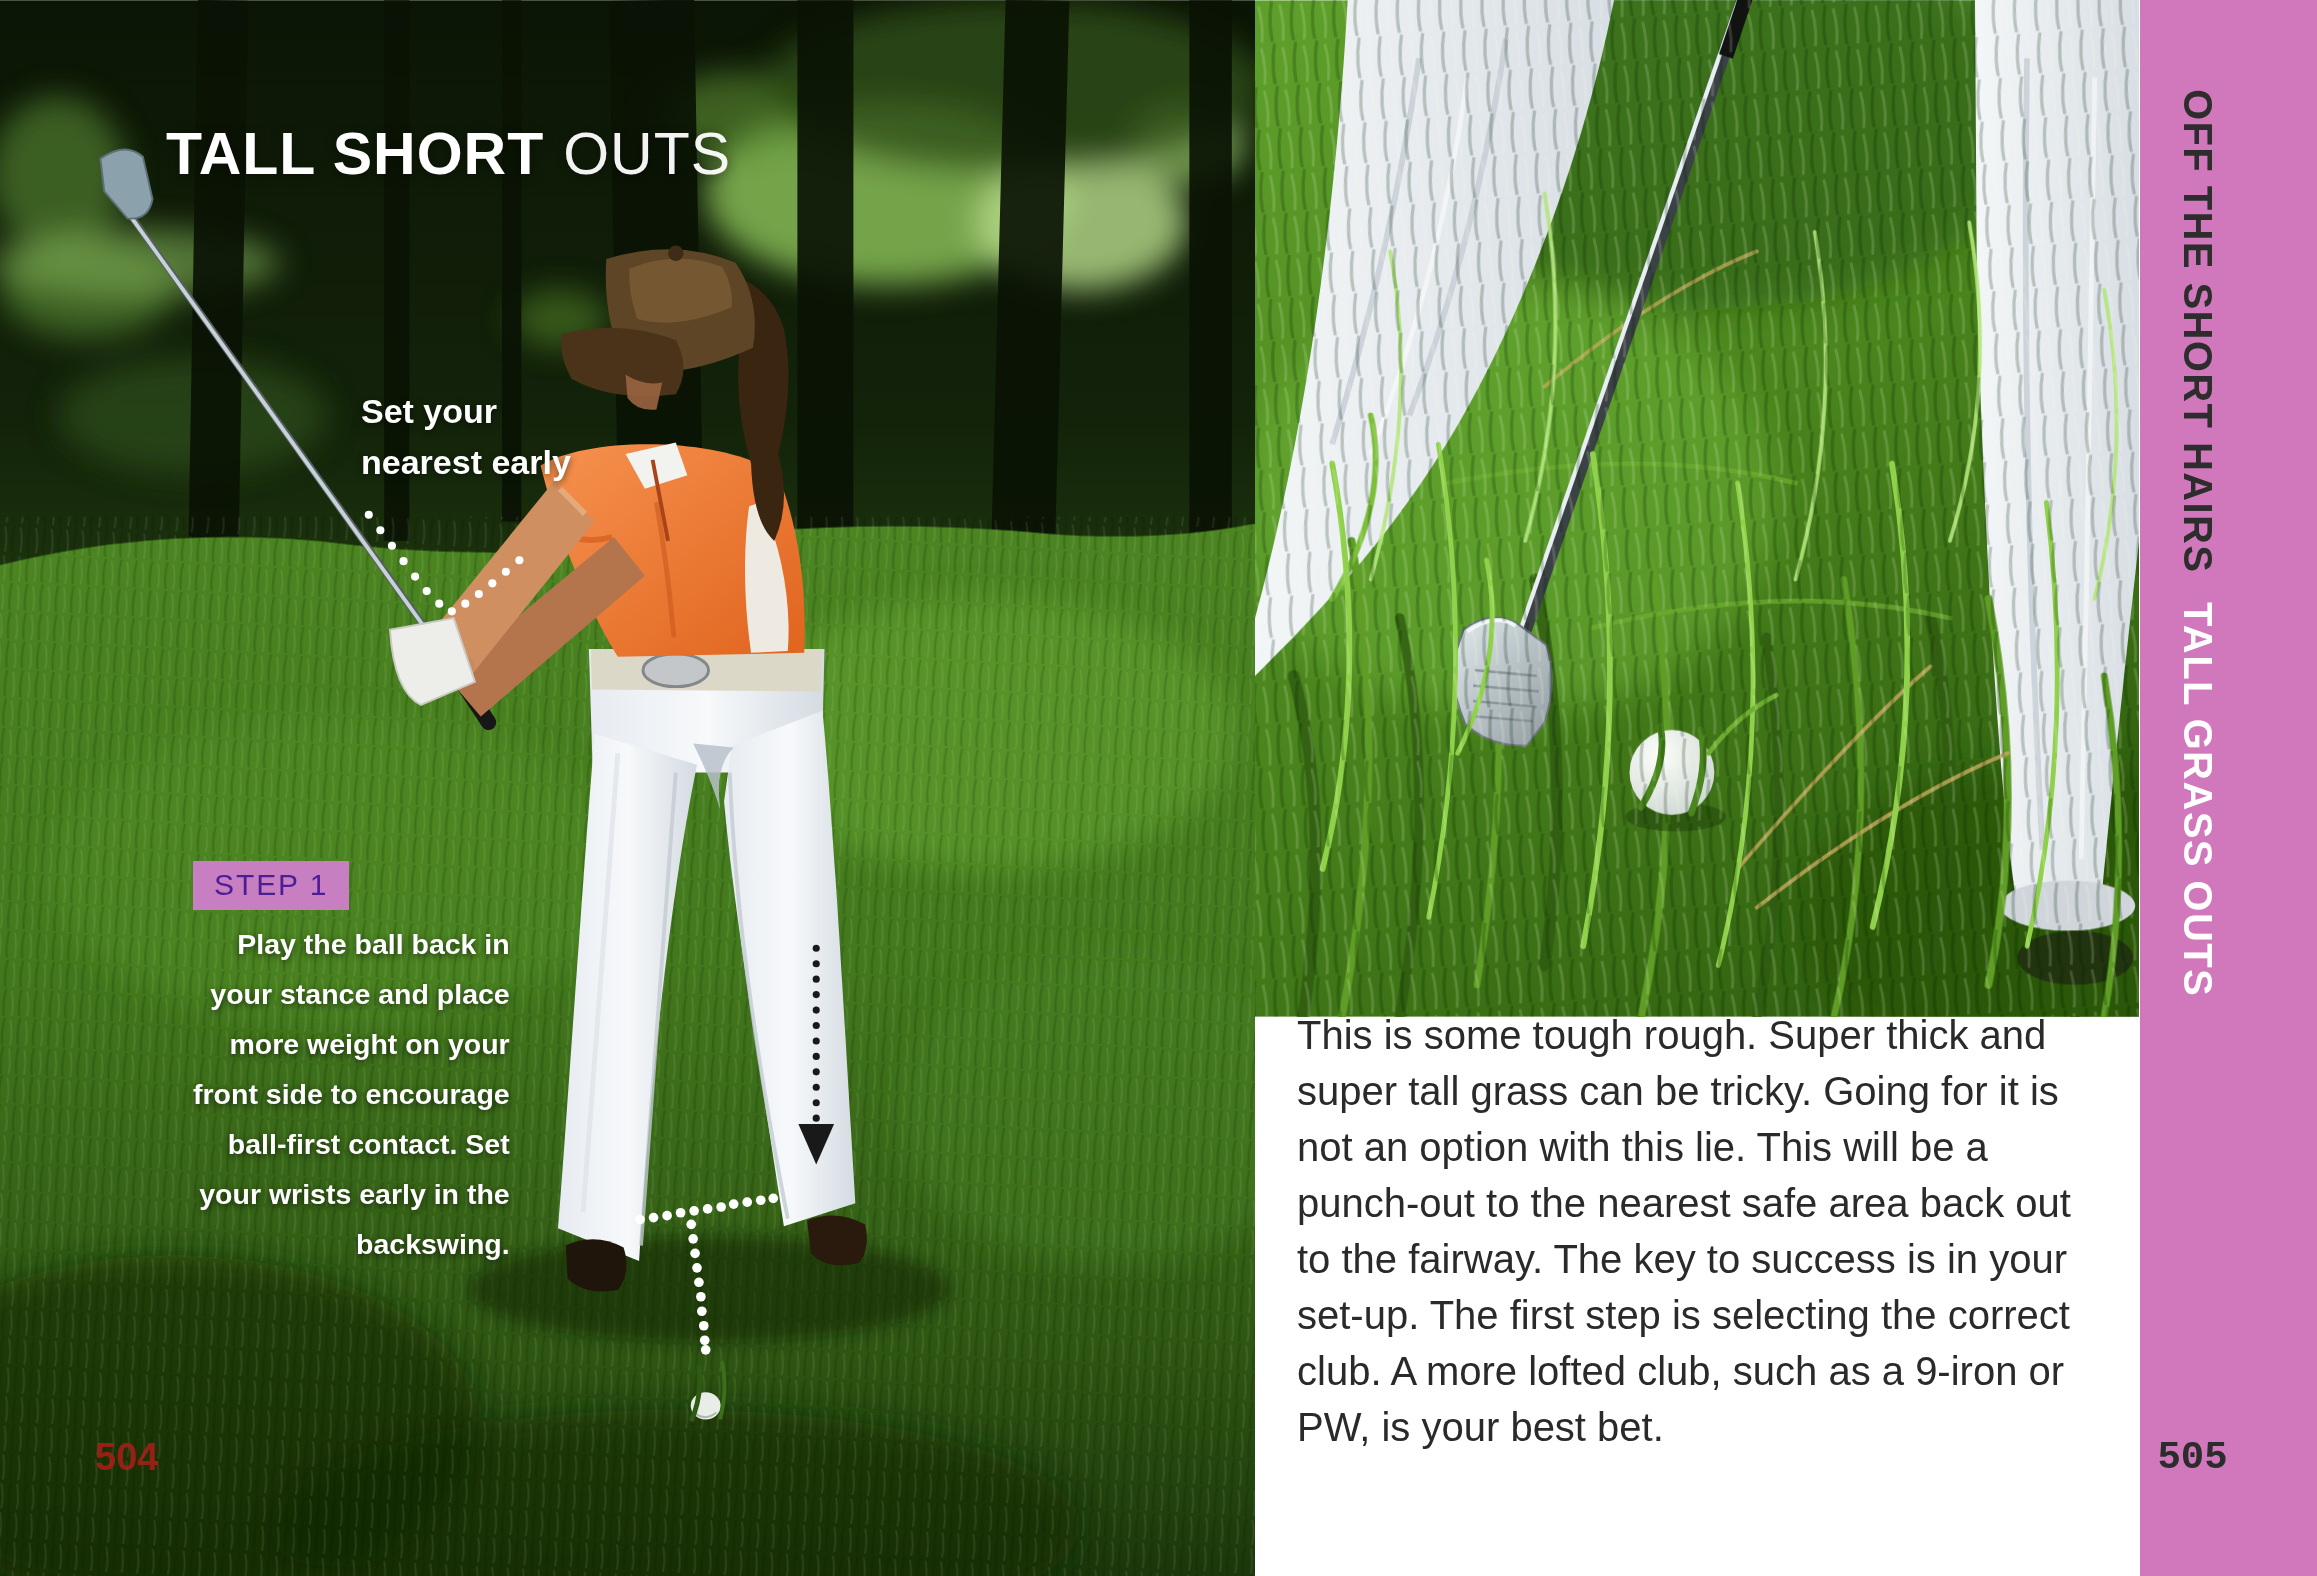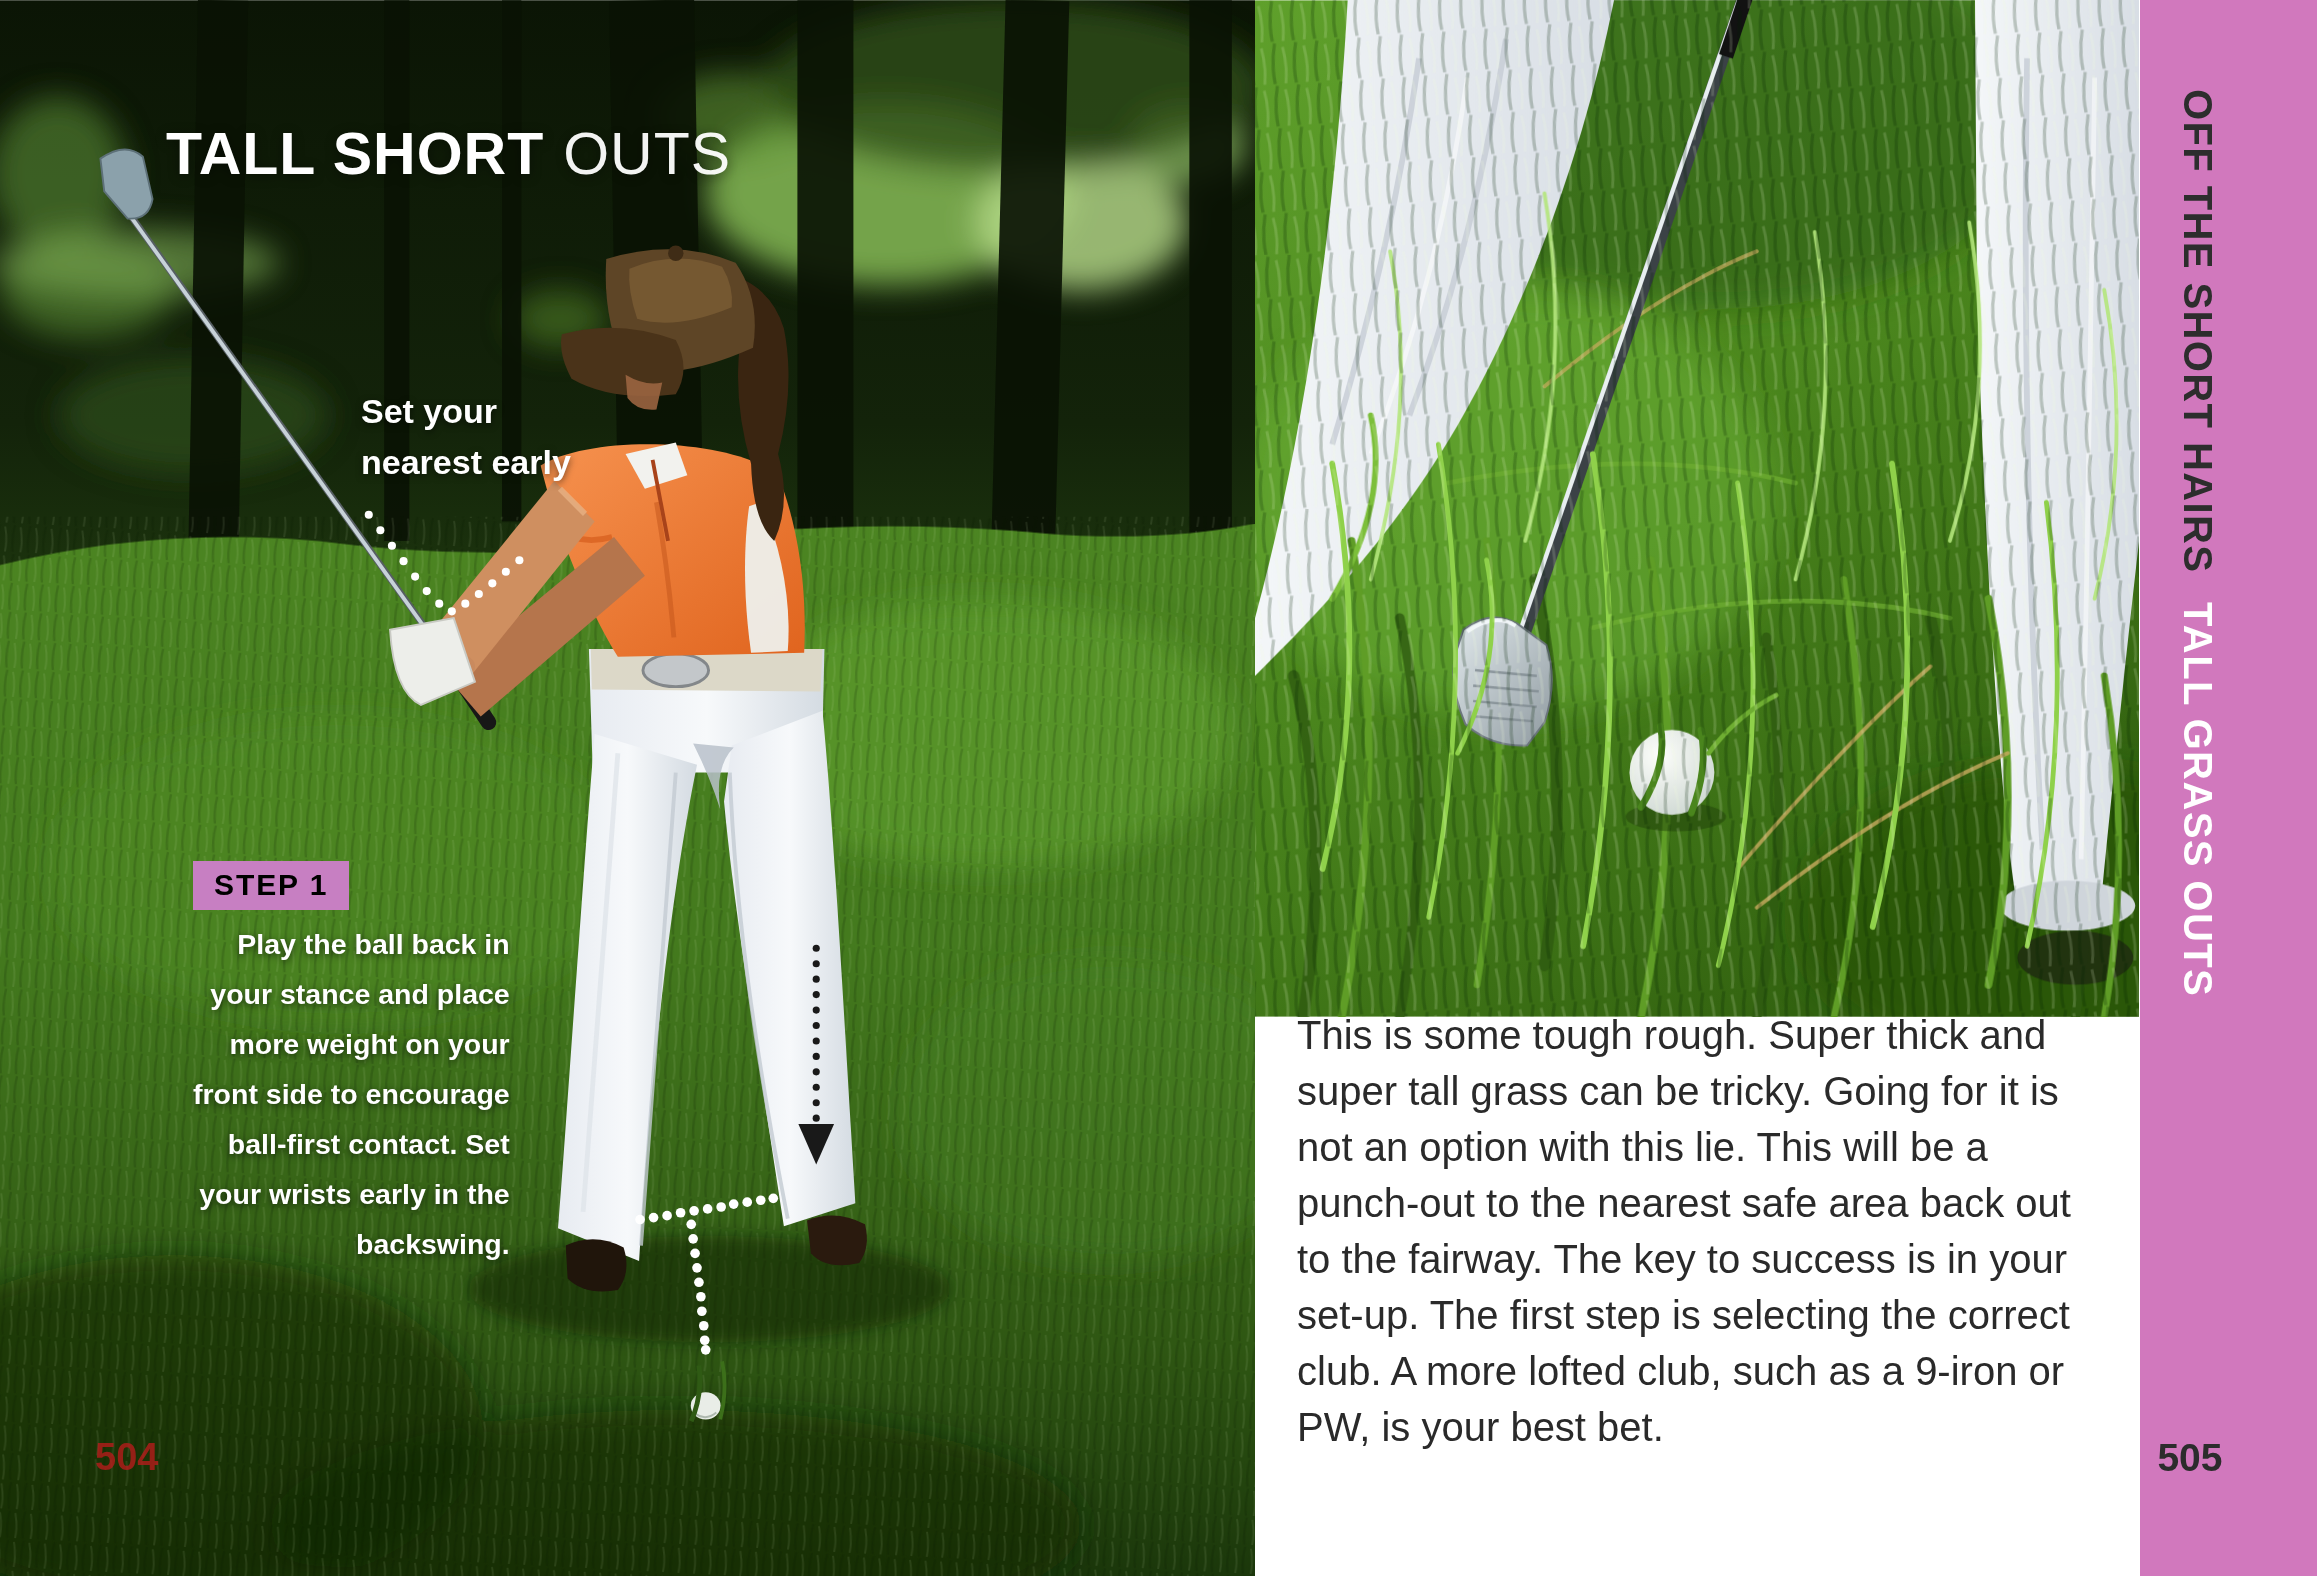--- a/index.html
+++ b/index.html
@@ -6,40 +6,40 @@
   .spread{position:relative;width:2317px;height:1577px;overflow:hidden;background:#fff;
           font-family:"Liberation Sans",sans-serif;}
   .photo{position:absolute;display:block;}
   
   .page-title{position:absolute;left:166px;top:83px;color:#fff;font-size:59px;line-height:62px;
               letter-spacing:1px;white-space:nowrap;text-shadow:0 1.9px 11.6px rgba(0,0,0,.4);}
   .t-bold{font-weight:700;}
   .t-light{font-weight:400;margin-left:19px;opacity:.95;}
   .swing-note{position:absolute;left:361px;top:386px;margin:0;font-size:34px;font-weight:700;
               line-height:51px;color:#fff;white-space:pre-line;text-shadow:0 1.9px 7.7px rgba(0,0,0,.55);}
-  .step-badge{position:absolute;left:193px;top:861px;background:#c77fc2;color:#000000;
-              font-weight:700;font-size:30px;letter-spacing:1.9px;padding:6.8px 21px 8.7px;}
+  .step-badge{position:absolute;left:193px;top:861px;background:#c77fc2;color:#4c1d95;
+              font-weight:400;font-size:30px;letter-spacing:1.9px;padding:6.8px 21px 8.7px;}
   .step-text{position:absolute;left:193px;top:919px;margin:0;font-size:28.5px;font-weight:700;
              line-height:50px;color:#fff;white-space:pre-line;text-shadow:0 1.9px 7.7px rgba(0,0,0,.6);text-align:right;}
   .pagenum-left{position:absolute;left:95px;top:1436px;font-size:38px;font-weight:700;
                 color:#b91c1c;opacity:.78;}
   
   .page-right{position:absolute;left:1255px;top:0;width:884px;height:1577px;background:#fff;}
   .body-text{position:absolute;left:42px;top:1007px;margin:0;width:842px;font-size:40px;
              line-height:56px;color:#2a2a2a;white-space:pre-line;}
   .website{position:absolute;left:42px;top:1446px;width:819px;text-align:right;font-size:22px;
            font-weight:700;letter-spacing:2.4px;color:#1a1a1a;white-space:nowrap;}
   .website .brand{color:#c36ab0;}
   
   .sidebar{position:absolute;left:2140px;top:0;width:178px;height:1577px;background:#d178bd;}
   .vtext{position:absolute;left:35px;top:89px;writing-mode:vertical-rl;text-orientation:mixed;
          font-size:40px;font-weight:700;letter-spacing:1.4px;white-space:nowrap;}
   .vt-chapter{color:#2d2d2d;}
   .vt-section{color:#ffffff;margin-inline-start:29px;}
-  .pagenum-right{position:absolute;left:17.4px;top:1436px;font-size:39px;font-weight:700;color:#2c2c2c;}
+  .pagenum-right{position:absolute;left:17.4px;top:1436px;font-size:39px;font-weight:700;color:#2c2c2c;font-family:Liberation Mono, monospace;}
 </style>
 </head>
 <body>
 
 <div class="spread">
 
   <svg class="photo" style="left:0;top:0" width="1255" height="1577" viewBox="0 0 1300 1633">
     <defs>
       <linearGradient id="forestG" x1="0" y1="0" x2="0" y2="1">
         <stop offset="0" stop-color="#0b1505"></stop>

